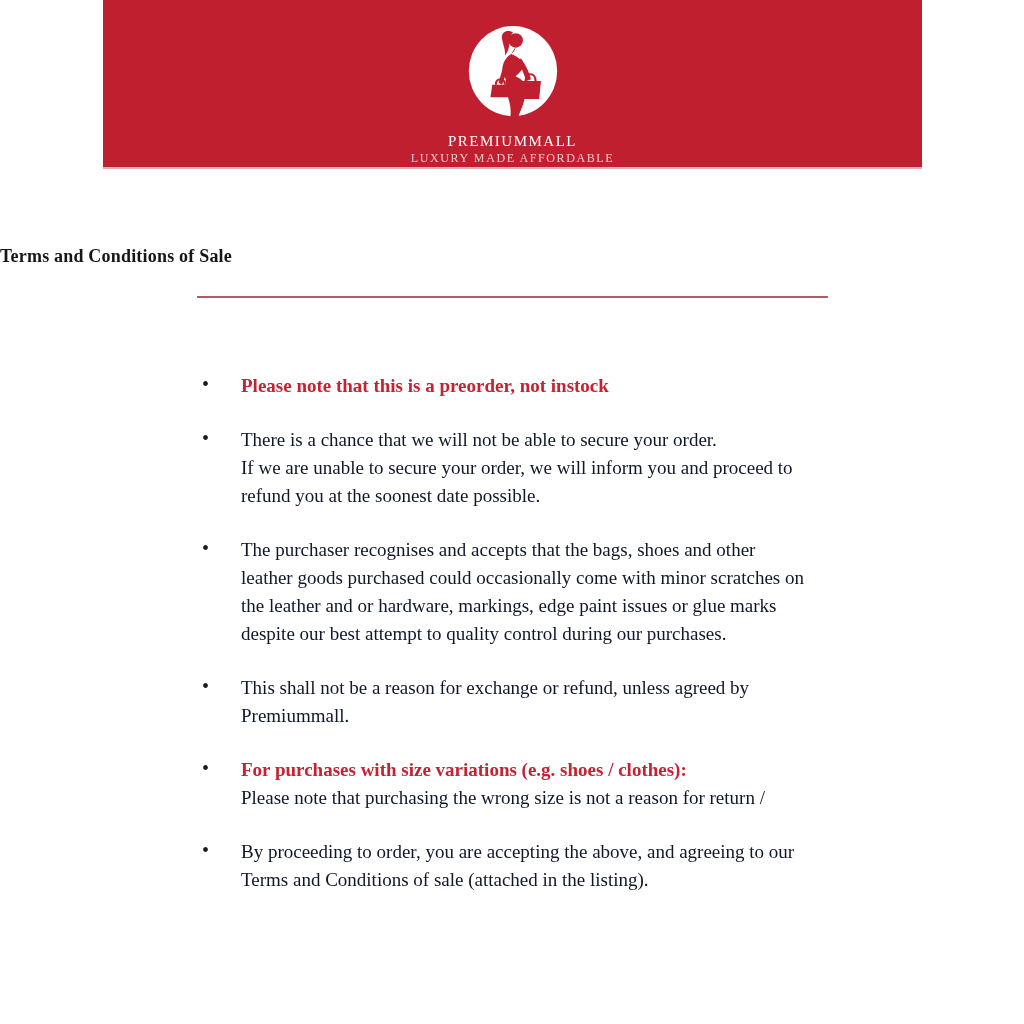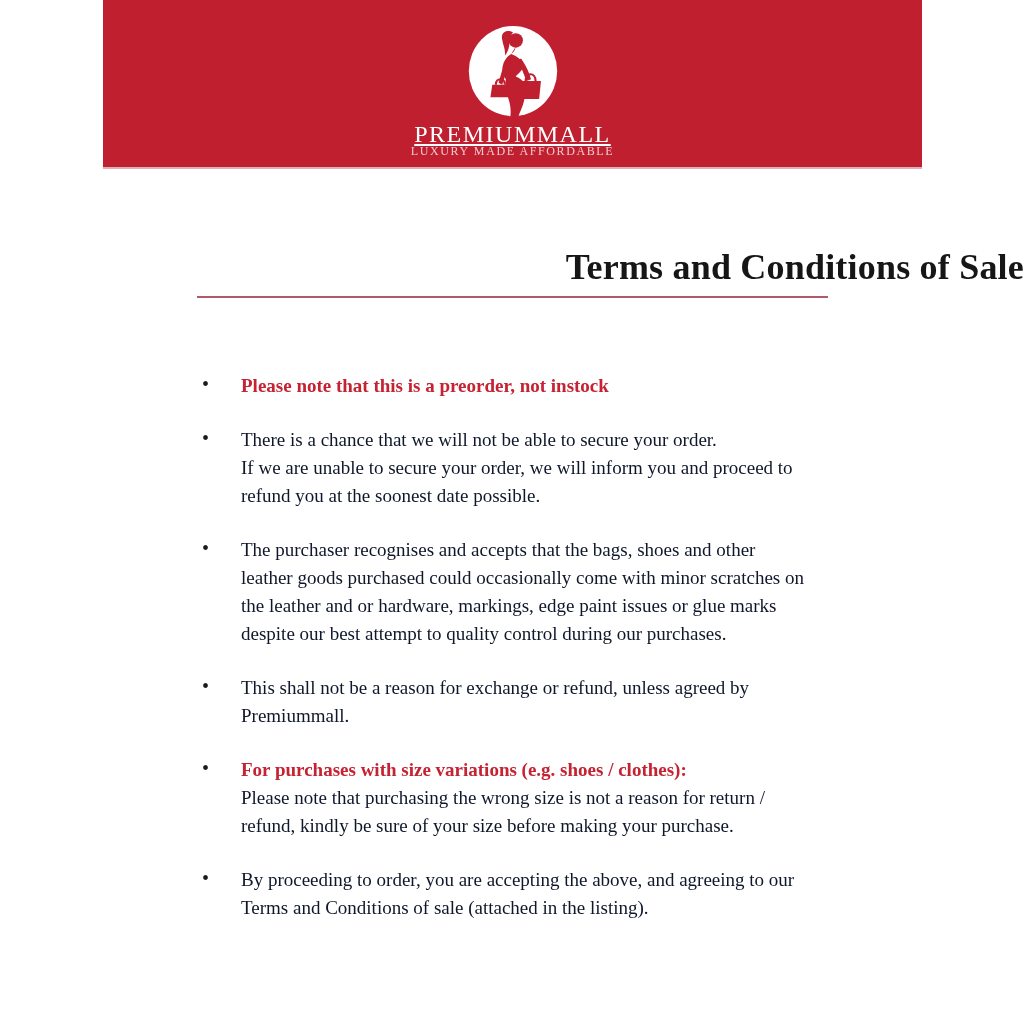--- a/index.html
+++ b/index.html
@@ -22,44 +22,43 @@
     flex-direction: column;
     align-items: center;
   }
   .logo-circle {
     margin-top: 26px;
     width: 94px; height: 92px;
     position: relative;
   }
   .logo-circle svg { width: 100%; height: 100%; display: block; }
   .brand-name {
-    margin-top: 4px;
+    margin-top: 11px;
     color: #ffffff;
-    font-size: 24px;
+    font-size: 15px;
     letter-spacing: 1.5px;
     font-weight: 400;
     line-height: 24px;
     white-space: nowrap;
-    text-decoration: underline;
   }
   .brand-tagline {
     color: #EECBD0;
     font-size: 12px;
     letter-spacing: 1.6px;
     line-height: 11px;
     white-space: nowrap;
   }
 
   
   .doc-title {
     position: absolute;
     left: 0; top: 246px;
     width: 1024px;
-    text-align: right;
-    font-size: 36px;
+    text-align: left;
+    font-size: 18px;
     font-weight: bold;
     color: #161616;
     letter-spacing: 0.2px;
   }
   .title-rule {
     position: absolute;
     left: 197px; top: 296px;
     width: 631px; height: 2px;
     background: #B05C67;
   }
@@ -152,19 +151,18 @@
     <div class="line">the leather and or hardware, markings, edge paint issues or glue marks</div>
     <div class="line">despite our best attempt to quality control during our purchases.</div>
   </li>
   <li>
     <div class="line">This shall not be a reason for exchange or refund, unless agreed by</div>
     <div class="line">Premiummall.</div>
   </li>
   <li>
     <div class="line red-bold">For purchases with size variations (e.g. shoes / clothes):</div>
     <div class="line">Please note that purchasing the wrong size is not a reason for return /</div>
-    <div class="line">refund, kindly be sure of your size before making your purchase.</div>
   </li>
   <li>
     <div class="line">By proceeding to order, you are accepting the above, and agreeing to our</div>
     <div class="line">Terms and Conditions of sale (attached in the listing).</div>
   </li>
 </ul>
 
 </body></html>

